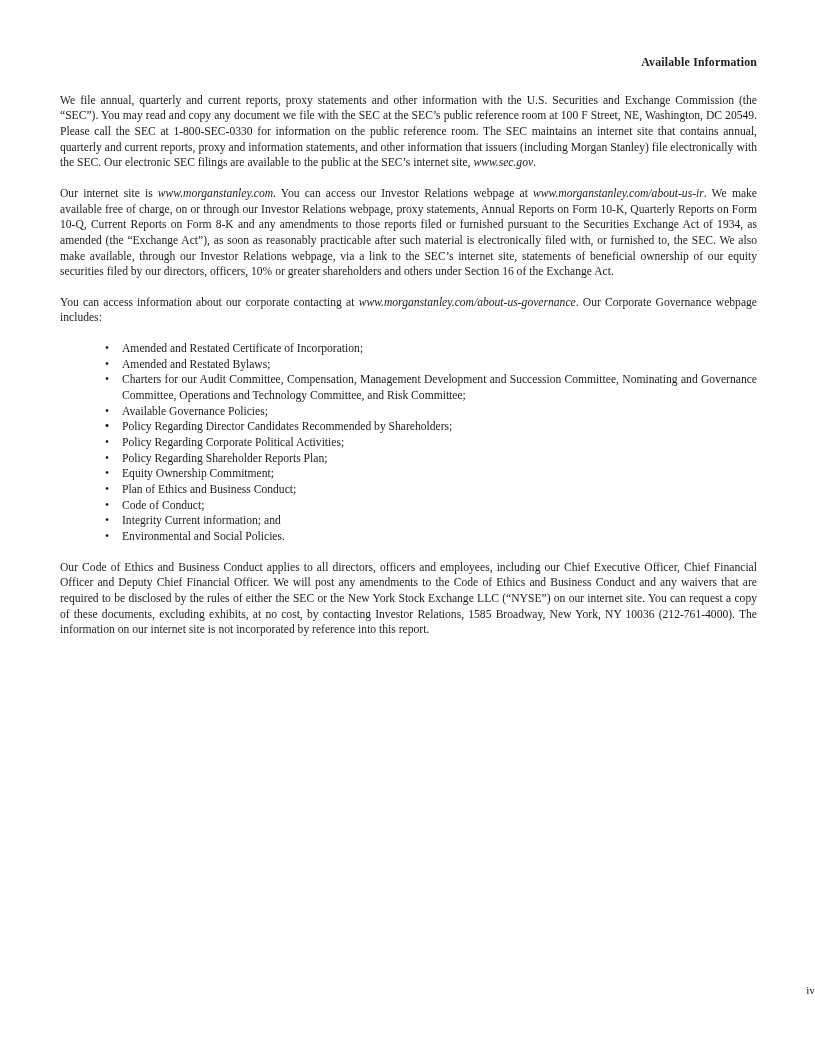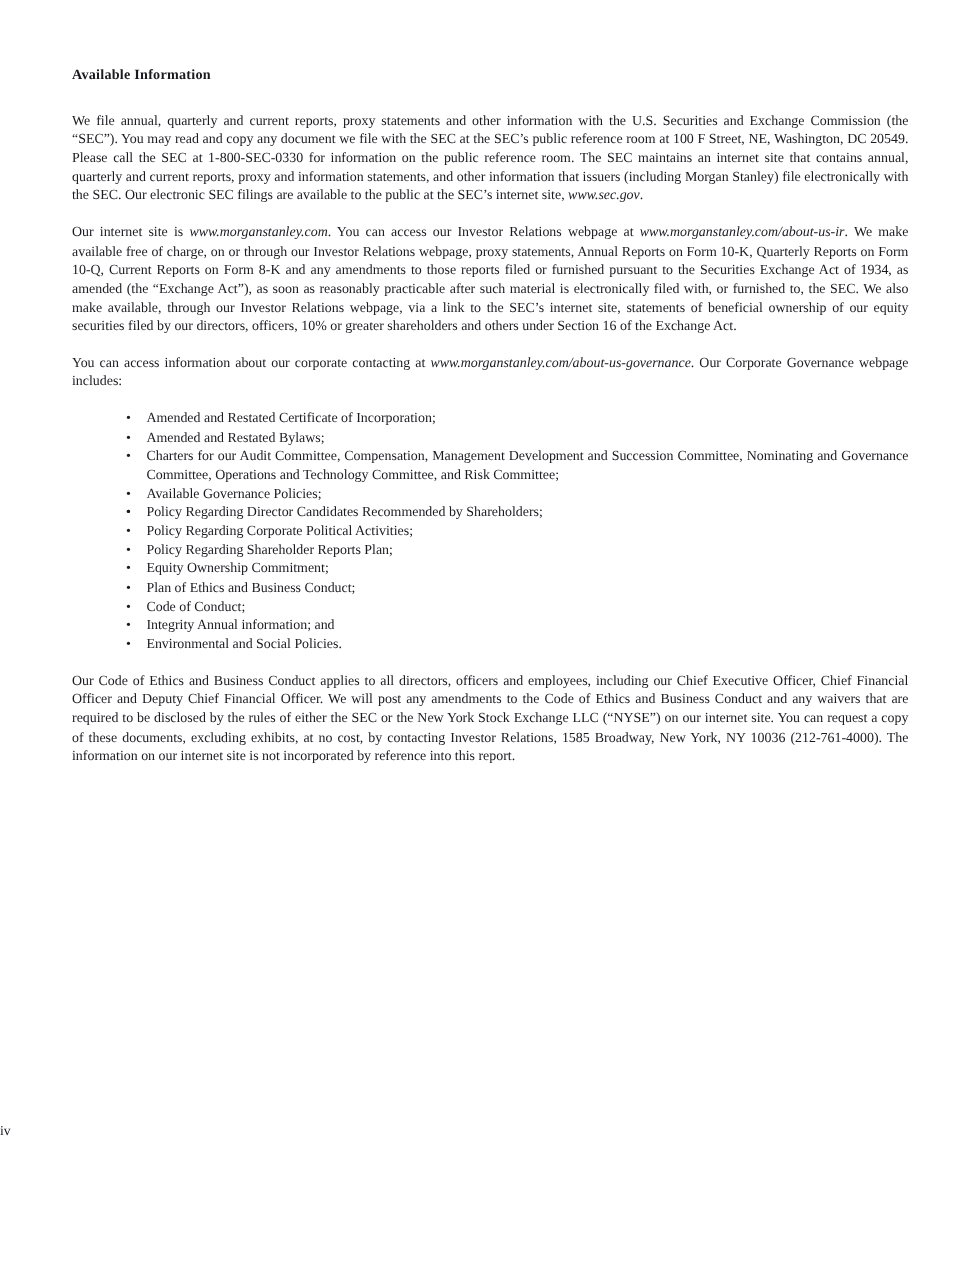--- a/index.html
+++ b/index.html
@@ -21,21 +21,21 @@
   }
   .content {
     position: absolute;
     left: 60px;
     top: 55px;
     width: 697px;
   }
   .section-heading {
     font-size: 11.8px;
     font-weight: bold;
-    text-align: left;
+    text-align: right;
     letter-spacing: 0.2px;
     margin: 0 0 22px 0;
     line-height: 15.6px;
   }
   p.para {
     font-size: 11.6px;
     line-height: 15.65px;
     text-align: justify;
     text-justify: inter-word;
     margin: 12px 0 15px 0;
@@ -64,23 +64,23 @@
     top: 0;
     font-size: 11.6px;
     line-height: 15.65px;
   }
   .italic {
     font-style: italic;
   }
   .page-number {
     position: absolute;
     left: 0;
-    top: 936px;
+    top: 983px;
     width: 815px;
-    text-align: left;
+    text-align: right;
     font-size: 11.4px;
     line-height: 14px;
   }
 </style>
 </head>
 <body>
 
 <div class="page">
   <div class="content">
 
@@ -131,21 +131,21 @@
       <li class="bullet-item">
         <span class="marker">•</span>
         <span>Plan of Ethics and Business Conduct;</span>
       </li>
       <li class="bullet-item">
         <span class="marker">•</span>
         <span>Code of Conduct;</span>
       </li>
       <li class="bullet-item">
         <span class="marker">•</span>
-        <span>Integrity Annual information; and</span>
+        <span>Integrity Current information; and</span>
       </li>
       <li class="bullet-item">
         <span class="marker">•</span>
         <span>Environmental and Social Policies.</span>
       </li>
     </ul>
 
     <p class="para"><span>Our Code of Ethics and Business Conduct applies to all directors, officers and employees, including our Chief Executive Officer, Chief Financial Officer and Deputy Chief Financial Officer. We will post any amendments to the Code of Ethics and Business Conduct and any waivers that are required to be disclosed by the rules of either the SEC or the New York Stock Exchange LLC (“NYSE”) on our internet site. You can request a copy of these documents, excluding exhibits, at no cost, by contacting Investor Relations, 1585 Broadway, New York, NY 10036 (212-761-4000). The information on our internet site is not incorporated by reference into this report.</span></p>
 
   </div>

